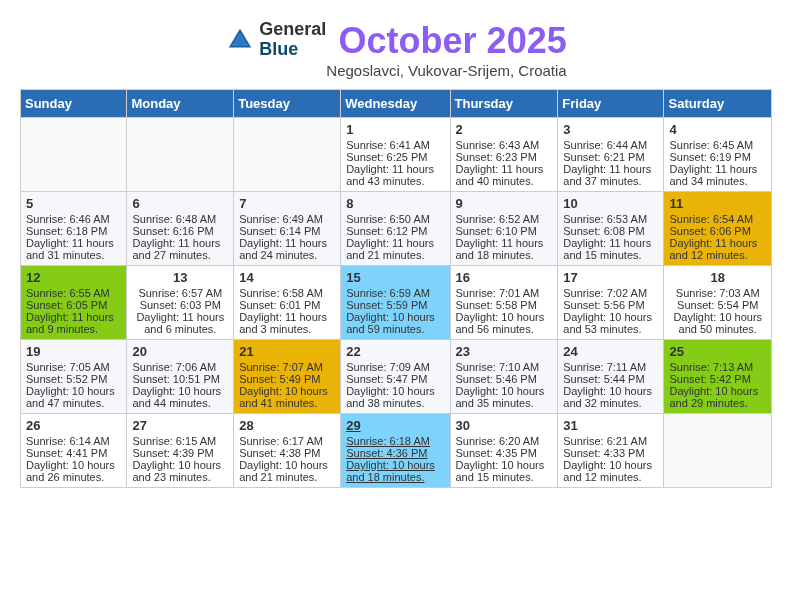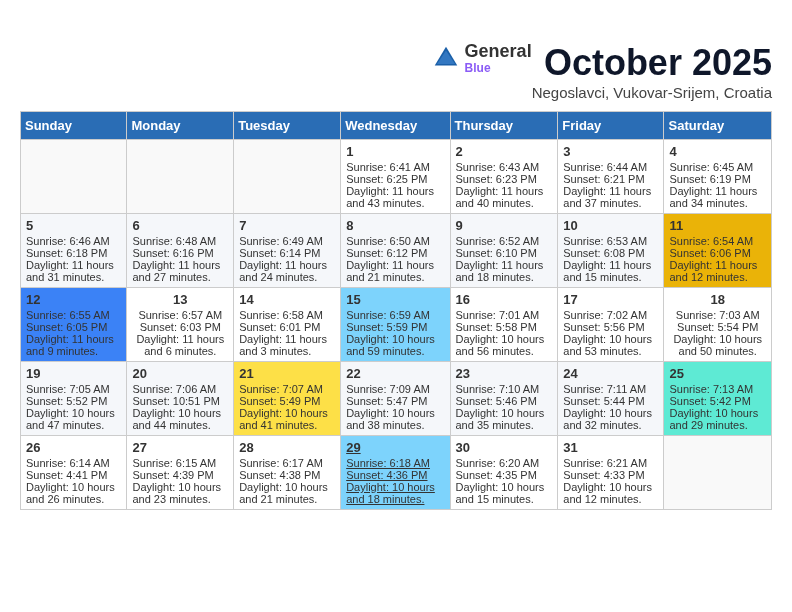--- a/index.html
+++ b/index.html
@@ -5,56 +5,55 @@
     * { box-sizing: border-box; margin: 0; padding: 0; }
     body {
       font-family: Arial, sans-serif;
       background: #fff;
       width: 792px;
       min-height: 612px;
       padding: 20px;
     }
     .header {
       display: flex;
-      justify-content: flex-end;
+      justify-content: center;
       align-items: flex-start;
       margin-bottom: 10px;
-      margin-top: 22px;
     }
     .logo {
       display: flex;
       align-items: center;
     }
     .logo-text {
       display: flex;
       flex-direction: column;
       line-height: 1.1;
     }
     .logo-general {
       font-size: 18px;
       font-weight: bold;
       color: #333;
     }
     .logo-blue {
-      font-size: 12px;
+      font-size: 18px;
       font-weight: bold;
-      color: #8b5cf6;
+      color: #0c4a6e;
     }
     .logo-icon {
       width: 30px;
       height: 30px;
       margin-right: 4px;
     }
     .title-section {
       text-align: right;
     }
     .month-title {
       font-size: 36px;
       font-weight: bold;
-      color: #0f172a;
+      color: #8b5cf6;
     }
     .subtitle {
       font-size: 15px;
       color: #444;
     }
     .calendar {
       width: 100%;
       border-collapse: collapse;
     }
     .calendar th {
@@ -202,21 +201,21 @@
         </td>
         <td style="background: #eab308;">
           <span class="day-num">11</span>
           <div>Sunrise: 6:54 AM</div>
           <div>Sunset: 6:06 PM</div>
           <div>Daylight: 11 hours</div>
           <div>and 12 minutes.</div>
         </td>
       </tr>
       <tr>
-        <td style="background: #3b82f6;">
+        <td style="background: #84cc16;">
           <span class="day-num">12</span>
           <div>Sunrise: 6:55 AM</div>
           <div>Sunset: 6:05 PM</div>
           <div>Daylight: 11 hours</div>
           <div>and 9 minutes.</div>
         </td>
         <td style="background: rgb(255, 255, 255); text-align: center;">
           <span class="day-num">13</span>
           <div>Sunrise: 6:57 AM</div>
           <div>Sunset: 6:03 PM</div>
@@ -267,21 +266,21 @@
           <div>Daylight: 10 hours</div>
           <div>and 47 minutes.</div>
         </td>
         <td style="background: rgb(245, 247, 250);">
           <span class="day-num">20</span>
           <div>Sunrise: 7:06 AM</div>
           <div>Sunset: 10:51 PM</div>
           <div>Daylight: 10 hours</div>
           <div>and 44 minutes.</div>
         </td>
-        <td style="background: #fde047;">
+        <td style="background: #eab308;">
           <span class="day-num">21</span>
           <div>Sunrise: 7:07 AM</div>
           <div>Sunset: 5:49 PM</div>
           <div>Daylight: 10 hours</div>
           <div>and 41 minutes.</div>
         </td>
         <td style="background: rgb(245, 247, 250);">
           <span class="day-num">22</span>
           <div>Sunrise: 7:09 AM</div>
           <div>Sunset: 5:47 PM</div>
@@ -295,21 +294,21 @@
           <div>Daylight: 10 hours</div>
           <div>and 35 minutes.</div>
         </td>
         <td style="background: rgb(245, 247, 250);">
           <span class="day-num">24</span>
           <div>Sunrise: 7:11 AM</div>
           <div>Sunset: 5:44 PM</div>
           <div>Daylight: 10 hours</div>
           <div>and 32 minutes.</div>
         </td>
-        <td style="background: #5eead4;">
+        <td style="background: #84cc16;">
           <span class="day-num">25</span>
           <div>Sunrise: 7:13 AM</div>
           <div>Sunset: 5:42 PM</div>
           <div>Daylight: 10 hours</div>
           <div>and 29 minutes.</div>
         </td>
       </tr>
       <tr>
         <td style="background: rgb(255, 255, 255);">
           <span class="day-num">26</span>

